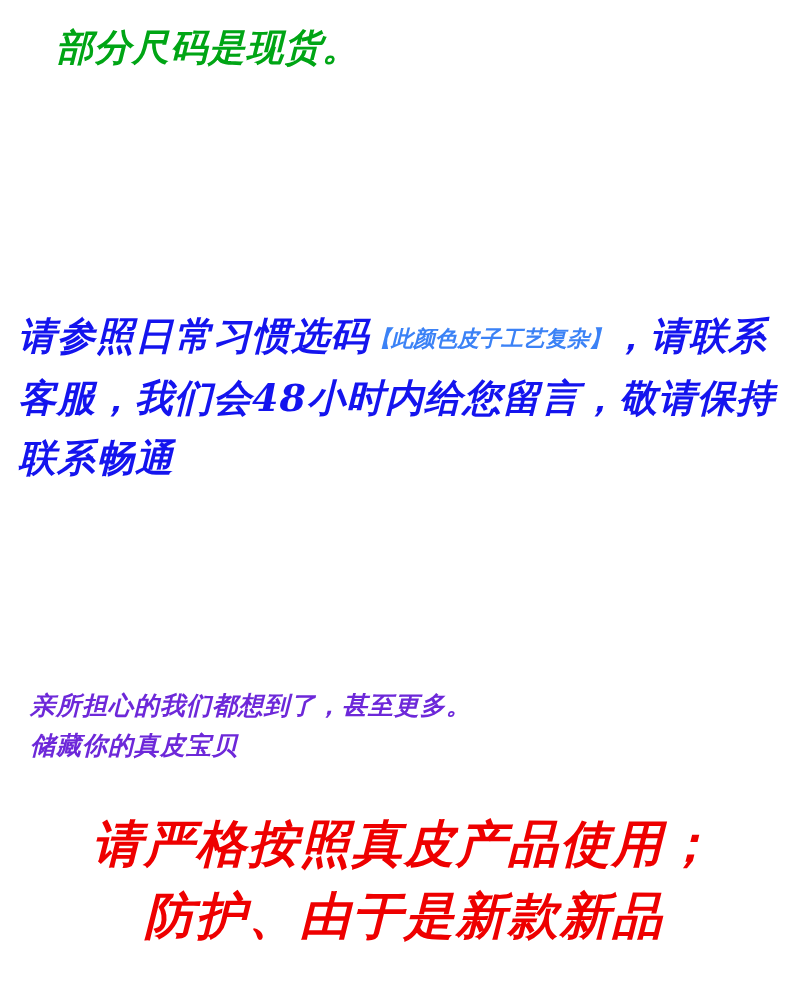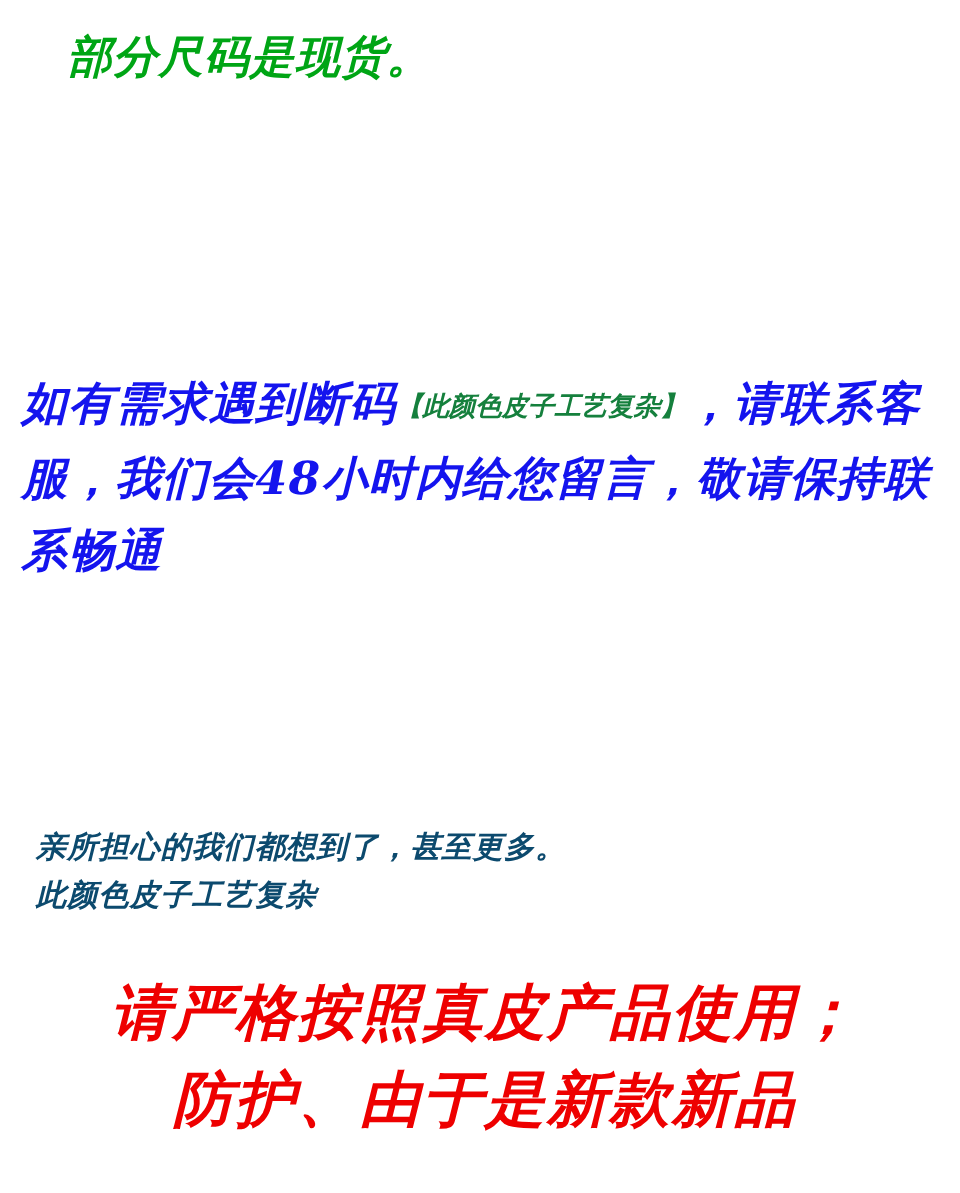--- a/index.html
+++ b/index.html
@@ -66,21 +66,21 @@
     width: 766px;
     color: #1414ee;
     font-family: "DejaVu Serif", serif;
     font-weight: bold;
     font-style: italic;
     font-size: 38px;
     line-height: 60px;
     letter-spacing: 1px;
   }
   .b3 .purple {
-    color: #15803d;
+    color: #3b82f6;
     font-size: 22px;
     font-weight: bold;
     font-style: italic;
     letter-spacing: 0px;
     vertical-align: 3px;
   }
 
   
   .b4 {
     position: absolute;
@@ -95,21 +95,21 @@
     line-height: 44px;
     letter-spacing: 1px;
   }
 
   
   .b5 {
     position: absolute;
     left: 30px;
     top: 686px;
     width: 746px;
-    color: #0c4a6e;
+    color: #6d28d9;
     font-family: "DejaVu Serif", serif;
     font-weight: bold;
     font-style: italic;
     font-size: 25px;
     line-height: 40px;
     letter-spacing: 1px;
   }
 
   
   .b6 {
@@ -136,27 +136,27 @@
 <body>
 
 <div class="page">
 
   <div class="block b1">
     <span class="line">部分尺码是现货。</span>
   </div>
 
 
   <div class="block b3">
-    <span>如有需求遇到断码</span><span class="purple">【此颜色皮子工艺复杂】</span><span>，请联系客服，我们会48小时内给您留言，敬请保持联系畅通</span>
+    <span>请参照日常习惯选码</span><span class="purple">【此颜色皮子工艺复杂】</span><span>，请联系客服，我们会48小时内给您留言，敬请保持联系畅通</span>
   </div>
 
 
   <div class="block b5">
     <span class="line">亲所担心的我们都想到了，甚至更多。</span>
-    <span class="line">此颜色皮子工艺复杂</span>
+    <span class="line">储藏你的真皮宝贝</span>
   </div>
 
   <div class="block b6">
     <span class="line">请严格按照真皮产品使用；</span>
     <span class="line">防护、由于是新款新品</span>
   </div>
 
 </div>
 
 </body></html>

